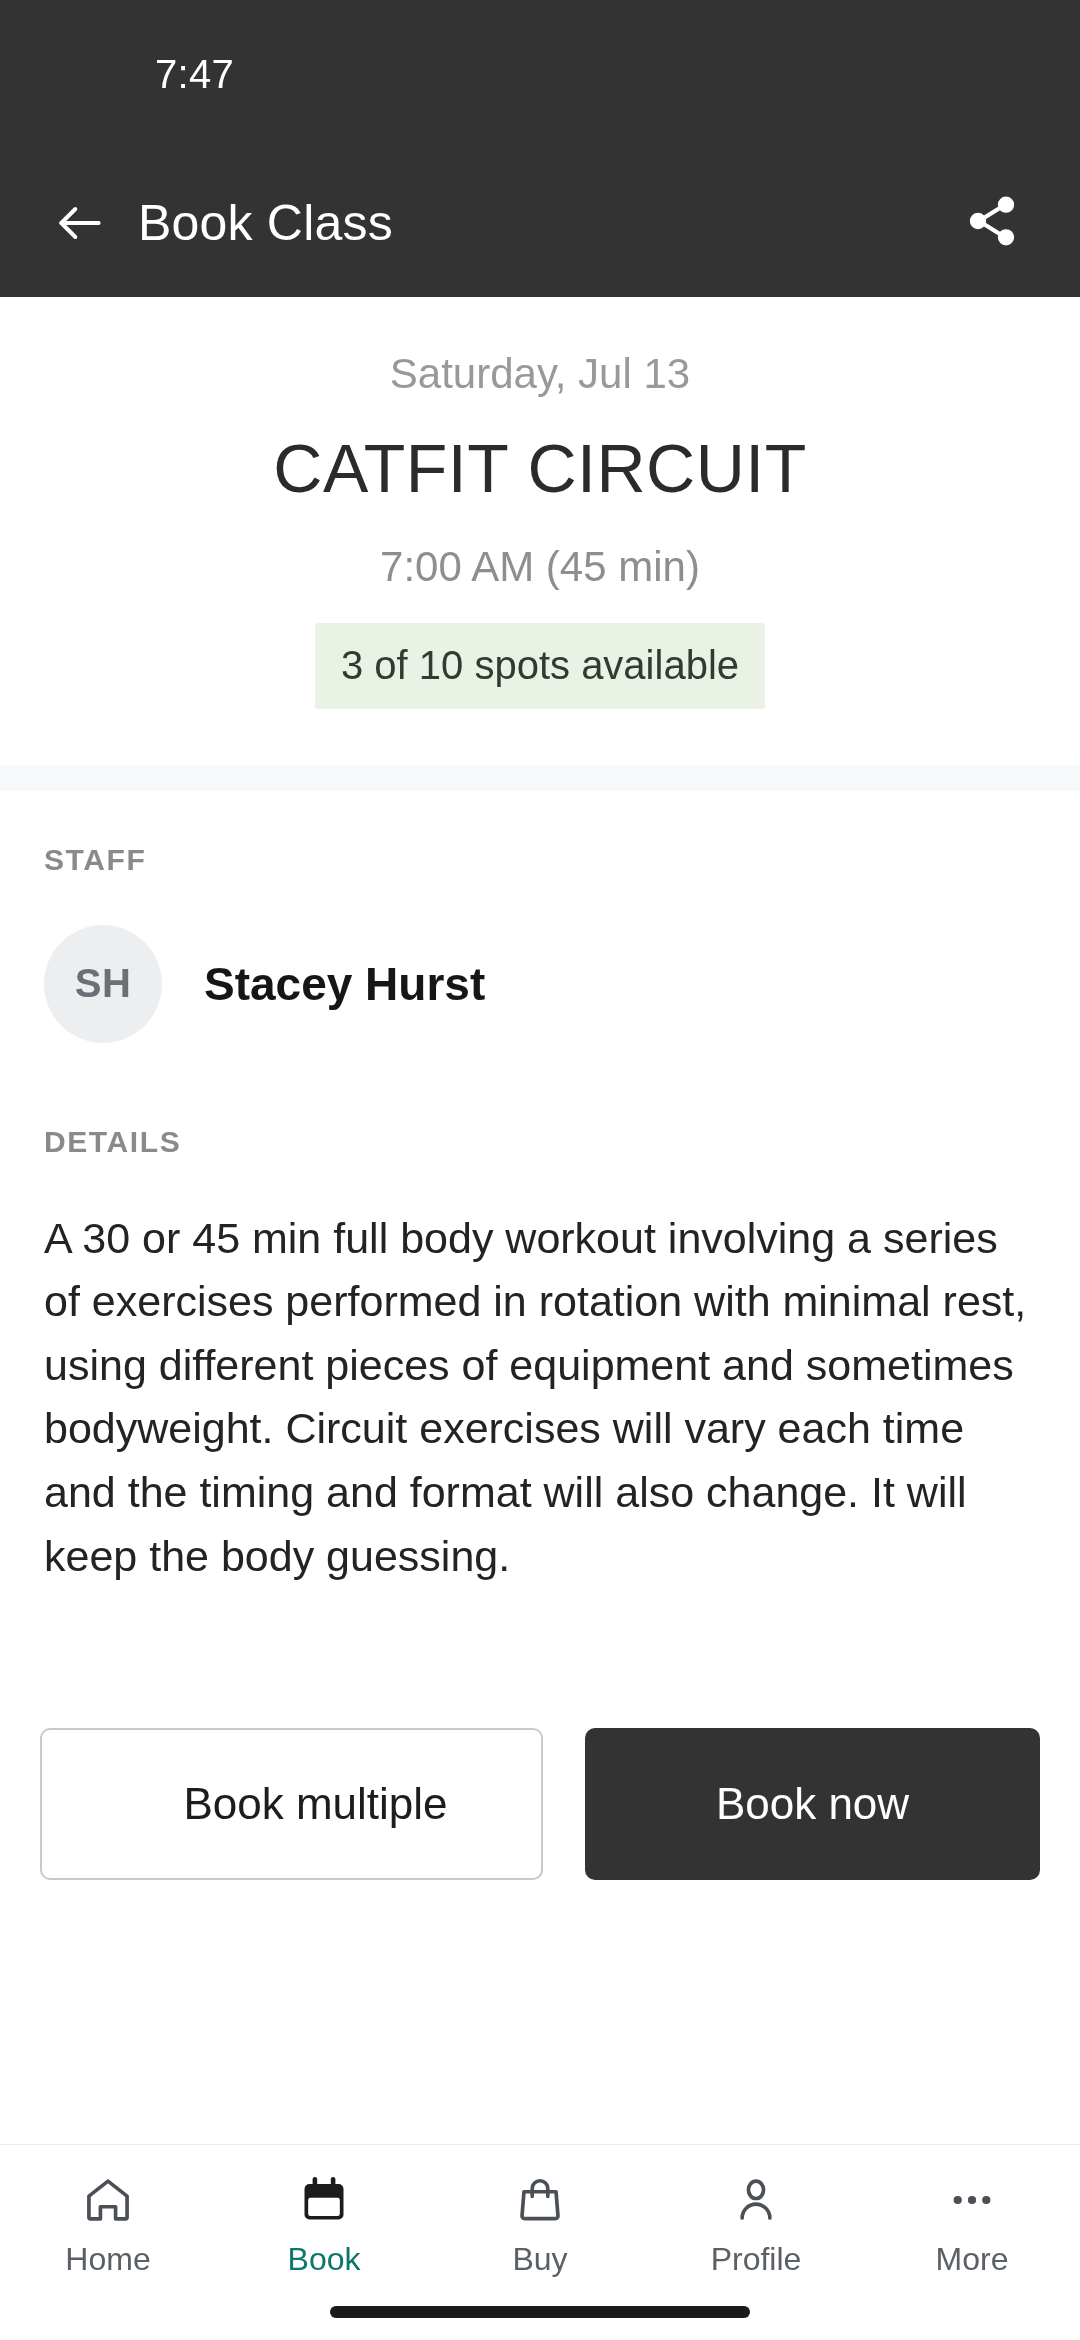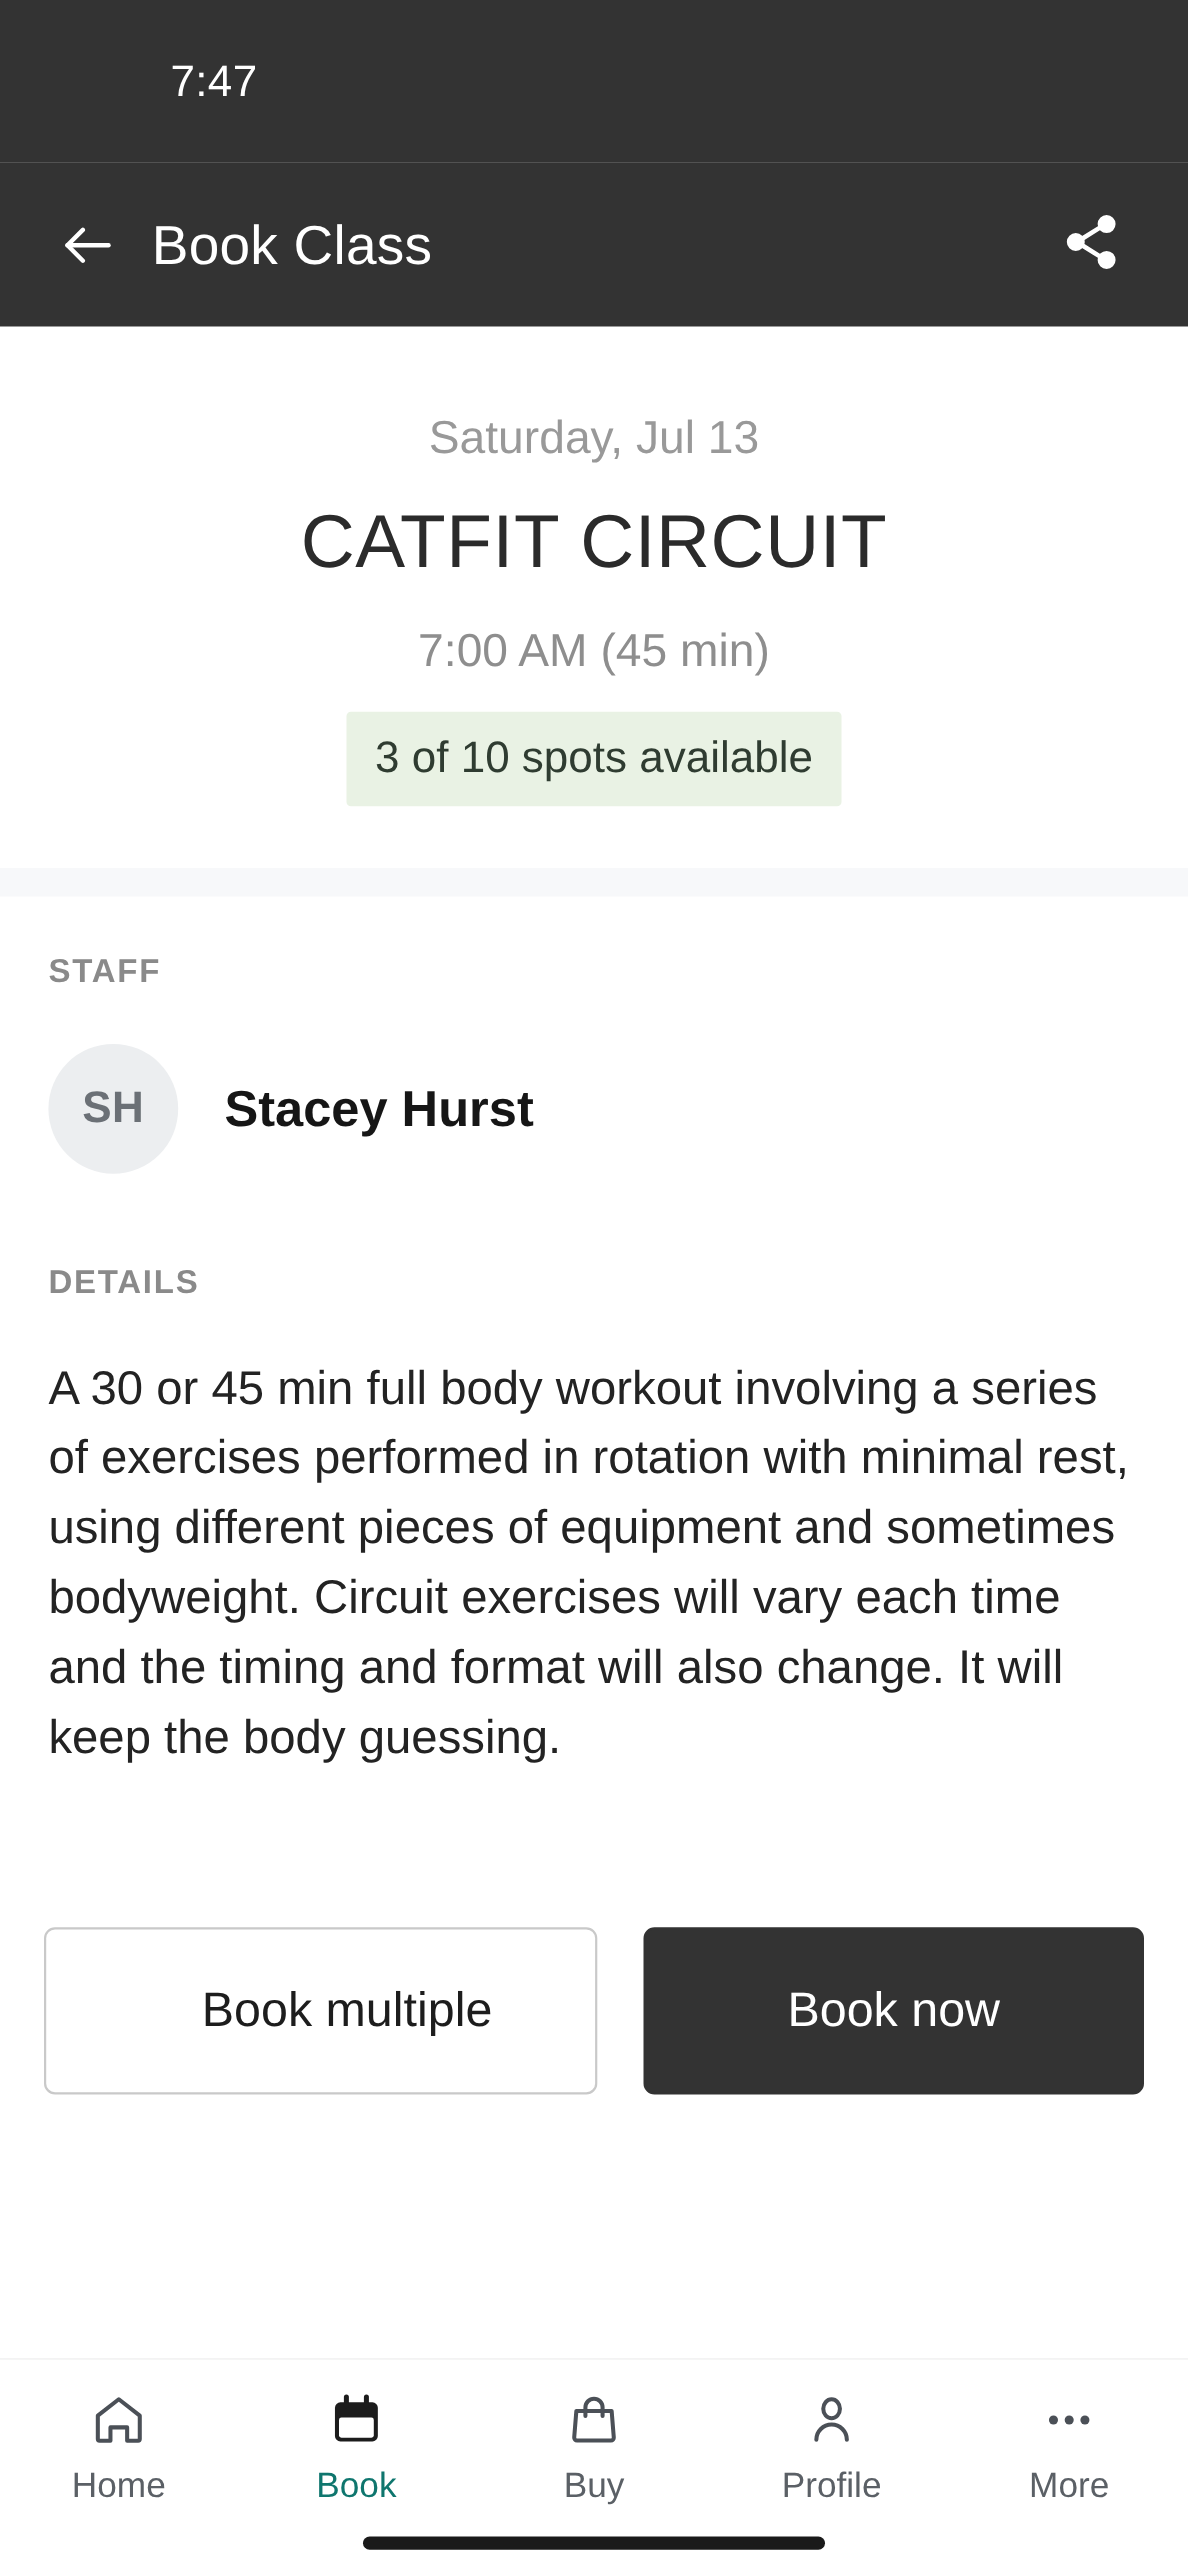--- a/index.html
+++ b/index.html
@@ -36,21 +36,21 @@
     color:#ffffff; font-size:50px; font-weight:400;
     margin-left:26px; letter-spacing:0.2px; line-height:1;text-align:center;
   }
   .appbar-spacer { flex:1 1 auto; }
   .share-btn {
     width:76px; height:76px; display:flex; align-items:center;
     justify-content:center; flex:0 0 auto; margin-right:6px;
   }
 
   
-  .hero { padding:76px 0 56px; text-align:center; background:#ffffff; }
+  .hero { padding:52px 0 56px; text-align:center; background:#ffffff; }
   .hero-date {
     font-size:42px; color:#999999; font-weight:400; line-height:1.2;
   }
   .hero-title {
     font-size:68px; color:#2b2b2b; font-weight:400;
     margin-top:32px; letter-spacing:0.5px; line-height:1.1;
   }
   .hero-time {
     font-size:42px; color:#8e8e8e; font-weight:400; margin-top:36px;
     line-height:1.2;

